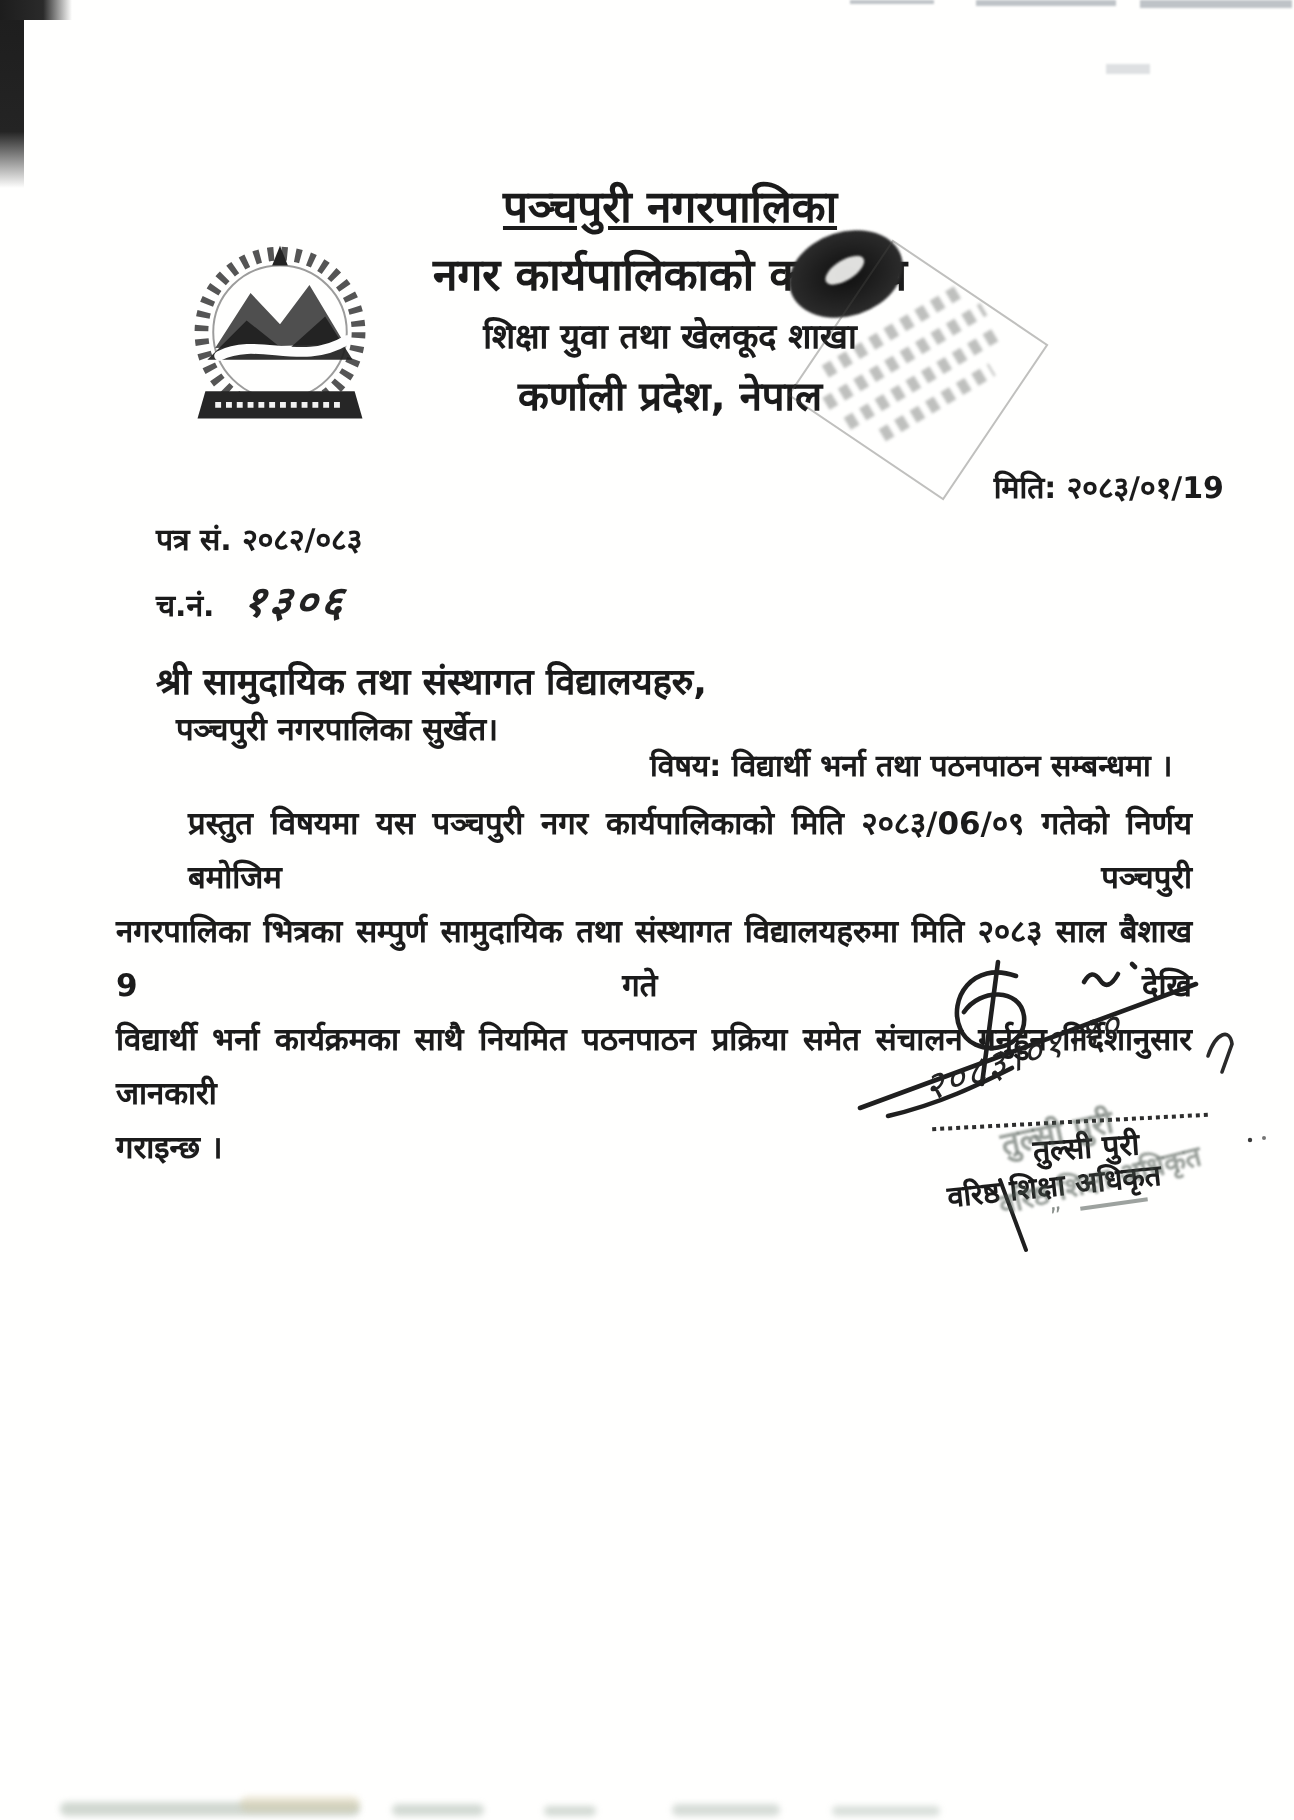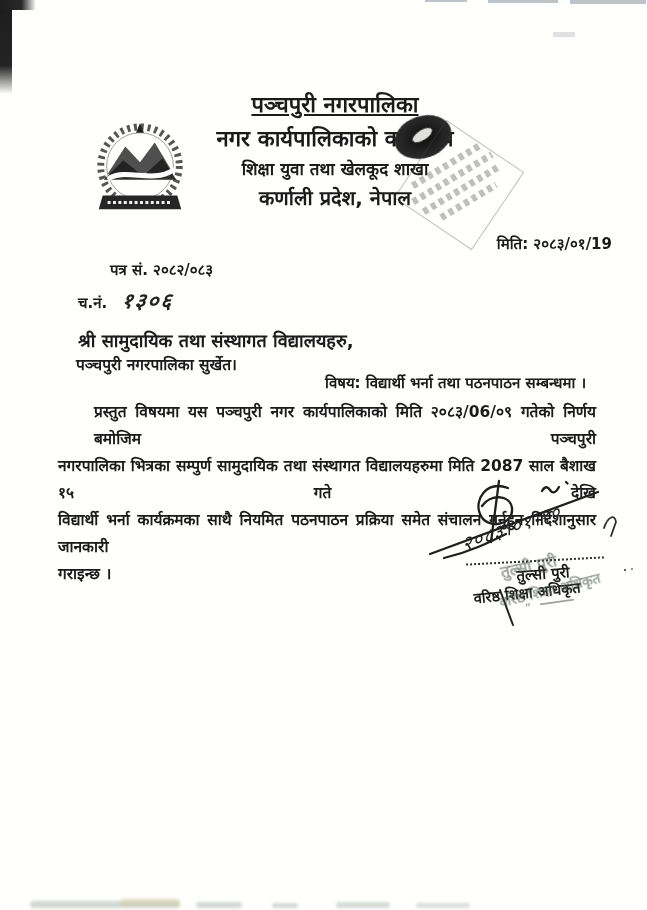--- a/index.html
+++ b/index.html
@@ -24,27 +24,27 @@
   .logo{position:absolute;left:86px;top:120px;width:108px;height:104px;}
   
   .header-stamp{position:absolute;left:382px;top:106px;width:160px;height:150px;pointer-events:none;}
   .stamp-blob{position:absolute;left:12px;top:10px;width:58px;height:42px;background:radial-gradient(ellipse at 50% 50%,#0e0e0e 0%,#2b2b2b 70%,rgba(50,50,50,.7) 100%);border-radius:50%;transform:rotate(-18deg);filter:blur(.5px);}
   .stamp-blob-hole{position:absolute;left:18px;top:14px;width:22px;height:10px;background:#f6f6f4;border-radius:50%;transform:rotate(-14deg);opacity:.9;}
   .stamp-frame{position:absolute;left:30px;top:32px;width:92px;height:92px;border:1.5px solid rgba(75,75,73,.35);transform:rotate(34deg);}
   .stamp-lines{position:absolute;left:26px;top:44px;width:110px;height:80px;transform:rotate(-31deg);opacity:.75;}
   .stamp-textline{height:7px;margin:7px 0 0 0;background:repeating-linear-gradient(90deg,rgba(85,88,84,.5) 0 5px,rgba(85,88,84,0) 5px 9px);filter:blur(.7px);}
   
   .date-line{position:absolute;left:450px;top:233px;width:162px;text-align:right;font-size:15px;font-weight:600;}
-  .letter-no{position:absolute;left:78px;top:259px;font-size:15px;font-weight:600;margin-left:32px;}
+  .letter-no{position:absolute;left:78px;top:259px;font-size:15px;font-weight:600;}
   .dispatch-row{position:absolute;left:78px;top:286px;font-size:15px;font-weight:600;}
   .hand{font-style:italic;transform:skewX(-7deg);display:inline-block;color:#222;}
   .dispatch-no{font-size:21px;margin-left:10px;letter-spacing:2px;font-weight:600;}
   
   .rcpt1{position:absolute;left:78px;top:328px;font-size:18px;font-weight:600;}
-  .rcpt2{position:absolute;left:76px;top:353px;font-size:15.5px;font-weight:600;}
+  .rcpt2{position:absolute;left:88px;top:353px;font-size:15.5px;font-weight:600;}
   .subject{position:absolute;left:325px;top:372px;font-size:15px;font-weight:600;}
   
   .body-block{position:absolute;left:58px;top:399px;width:538px;font-size:15.5px;font-weight:600;line-height:27px;}
   .body-line{text-align:justify;text-align-last:justify;}
   .body-line.first{padding-left:36px;width:502px;}
   .body-line.last{text-align-last:left;}
   
   .sig-svg{position:absolute;left:420px;top:478px;width:205px;height:155px;}
   .sig-date{position:absolute;left:458px;top:505px;width:160px;font-size:19px;font-style:italic;transform:rotate(-19deg) skewX(-6deg);color:#232323;letter-spacing:1px;}
   .dotted-rule{position:absolute;left:466px;top:560px;width:138px;border-top:2.4px dotted #2d2d2d;transform:rotate(-3deg);}
@@ -115,21 +115,21 @@
     <span class="hand dispatch-no">१३०६</span>
   </div>
 
   <div class="rcpt1">श्री सामुदायिक तथा संस्थागत विद्यालयहरु,</div>
   <div class="rcpt2">पञ्चपुरी नगरपालिका सुर्खेत।</div>
 
   <div class="subject">विषय: विद्यार्थी भर्ना तथा पठनपाठन सम्बन्धमा ।</div>
 
   <div class="body-block">
     <div class="body-line first">प्रस्तुत विषयमा यस पञ्चपुरी नगर कार्यपालिकाको मिति २०८३/06/०९ गतेको निर्णय बमोजिम पञ्चपुरी</div>
-    <div class="body-line">नगरपालिका भित्रका सम्पुर्ण सामुदायिक तथा संस्थागत विद्यालयहरुमा मिति 2087 साल बैशाख १५ गते देखि</div>
+    <div class="body-line">नगरपालिका भित्रका सम्पुर्ण सामुदायिक तथा संस्थागत विद्यालयहरुमा मिति २०८३ साल बैशाख 9 गते देखि</div>
     <div class="body-line">विद्यार्थी भर्ना कार्यक्रमका साथै नियमित  पठनपाठन प्रक्रिया समेत संचालन गर्नुहुन  निर्देशानुसार जानकारी</div>
     <div class="body-line last">गराइन्छ ।</div>
   </div>
 
   <svg class="sig-svg" viewBox="0 0 205 155">
     <g fill="none" stroke="#1f1f1f" stroke-width="2.3" stroke-linecap="round">
       <path d="M 10 76 L 178 14"></path>
       <path d="M 88 10 C 66 2, 54 22, 60 36 C 66 52, 94 48, 92 30 C 90 16, 70 16, 62 28"></path>
       <path d="M 79 3 L 71 64"></path>
       <path d="M 24 80 C 50 74, 70 64, 86 56"></path>

